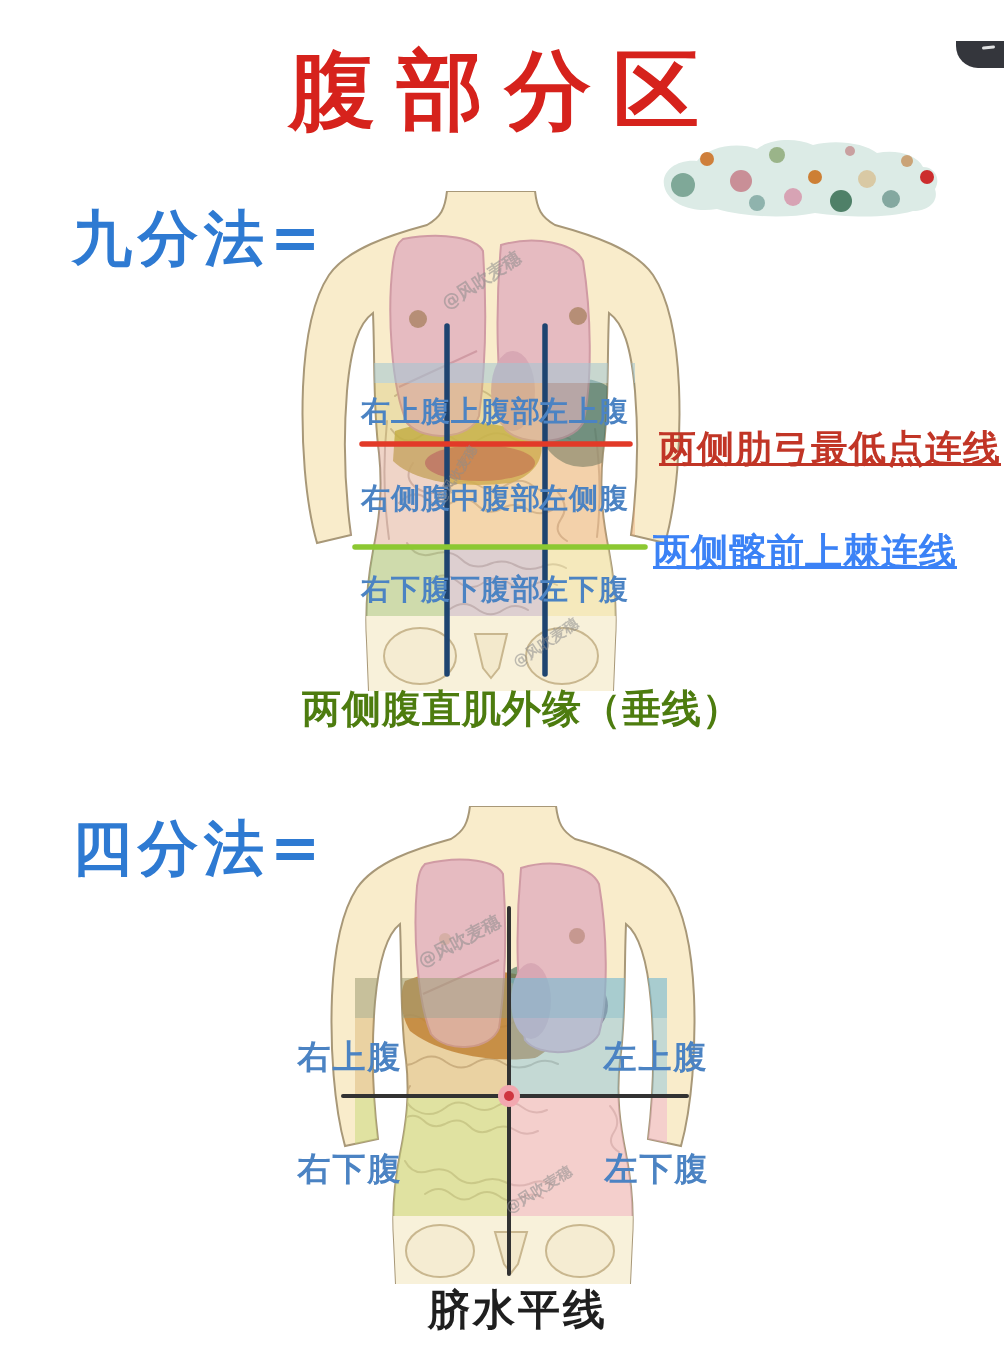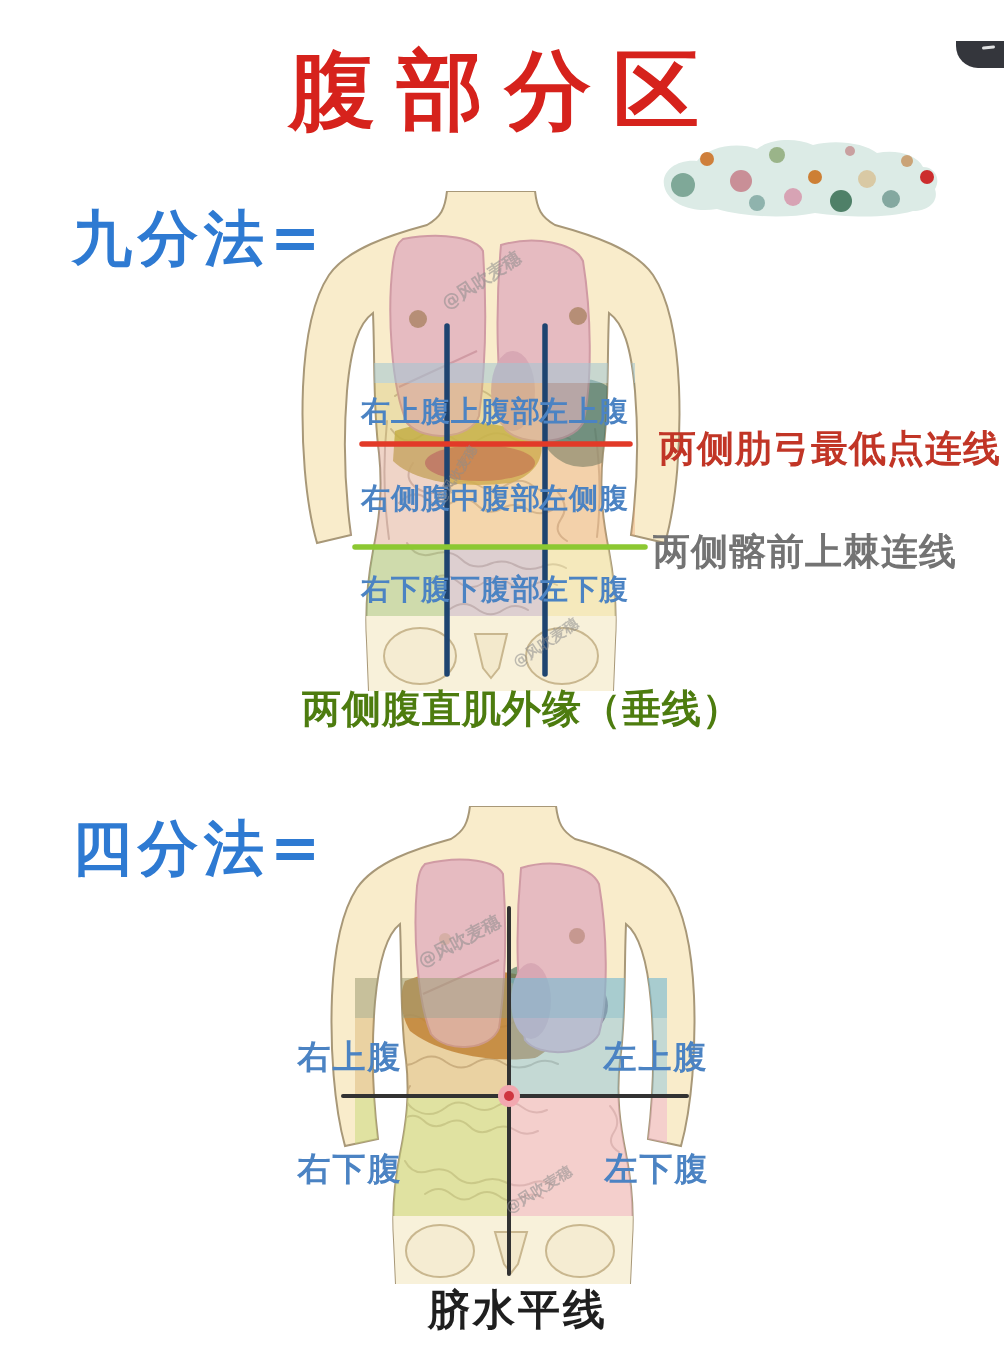--- a/index.html
+++ b/index.html
@@ -35,24 +35,24 @@
   .region-label{
     position:absolute;transform:translateX(-50%);font-size:29px;font-weight:bold;
     color:#4b83c3;white-space:nowrap;letter-spacing:1px;
   }
   
   .quad-label{
     position:absolute;transform:translateX(-50%);font-size:33px;font-weight:bold;
     color:#4b83c3;white-space:nowrap;letter-spacing:2px;
   }
   .annot{
-    position:absolute;font-size:37px;font-weight:bold;white-space:nowrap;letter-spacing:1px;
+    position:absolute;font-size:37px;font-weight:bold;white-space:nowrap;letter-spacing:1px;text-decoration:underline;
   }
   .annot.red{left:659px;top:383px;color:#c13526;}
-  .annot.green{left:653px;top:486px;color:#737373;}
+  .annot.green{left:653px;top:486px;color:#3b82f6;}
   .caption1{
     position:absolute;left:302px;top:641px;font-size:39px;font-weight:bold;
     color:#4d7c0f;white-space:nowrap;letter-spacing:1px;
   }
   .blk-label{
     position:absolute;font-weight:bold;color:#1f1f1f;white-space:nowrap;letter-spacing:3px;
   }
   .lbl-horiz{left:694px;top:1034px;font-size:40px;}
   .lbl-vert{left:428px;top:1241px;font-size:42px;}
   .watermark{

